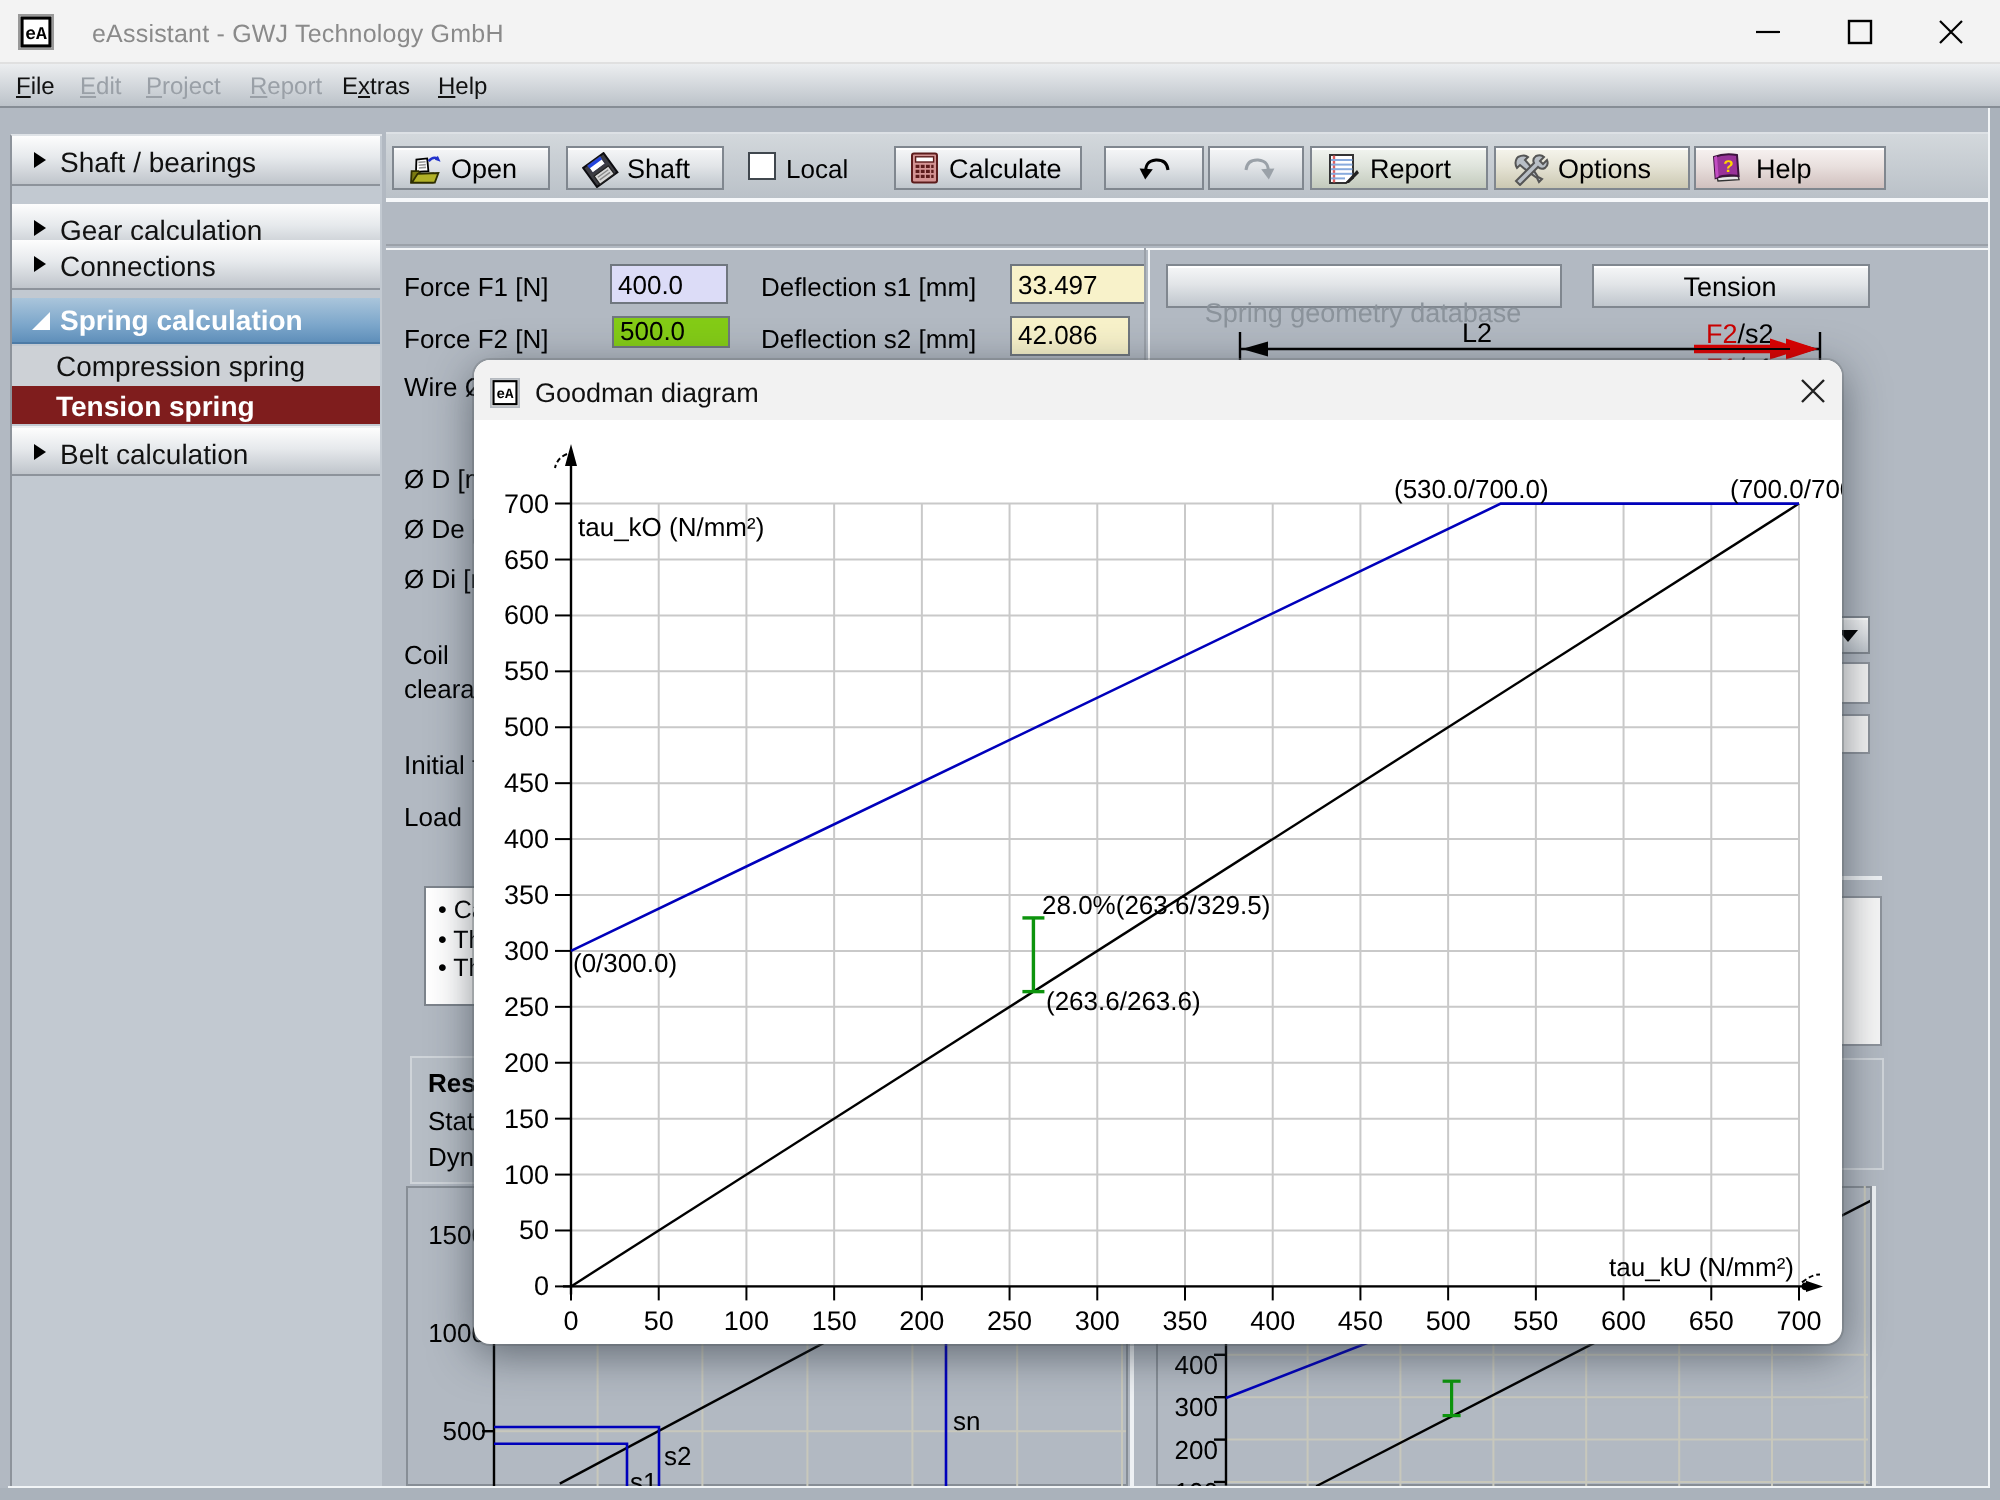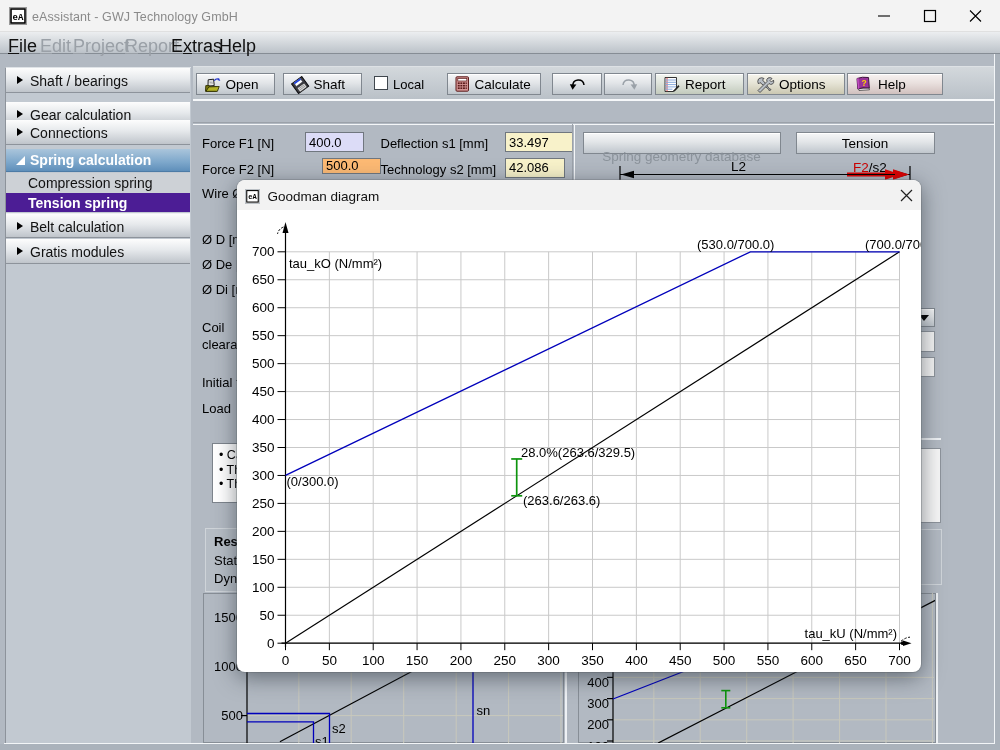--- a/index.html
+++ b/index.html
@@ -1,21 +1,21 @@
 <!DOCTYPE html>
 <html><head><meta charset="utf-8">
 <style>
 * { margin:0; padding:0; box-sizing:border-box; }
 html,body { width:1000px; height:750px; overflow:hidden; }
 #app { position:relative; width:1000px; height:750px; font-family:"Liberation Sans", sans-serif; background:#b2b9c2; overflow:hidden; }
 .abs { position:absolute; }
 #titlebar { left:0; top:0; width:1000px; height:32px; background:#f3f3f3; border-bottom:1px solid #e0e0e0; }
-#titletxt { left:32px; top:10px; font-size:12.5px; color:#8a8a8a; letter-spacing:0.1px; }
+#titletxt { left:46px; top:10px; font-size:12.5px; color:#8a8a8a; letter-spacing:0.1px; }
 #menubar { left:0; top:32px; width:1000px; height:22px; background:linear-gradient(#eceef0, #c3c9cf 85%, #bcc2c9); border-bottom:1px solid #868d95; }
-.menuitem { position:absolute; top:35.5px; font-size:18px; color:#111; }
+.menuitem { position:absolute; top:35.5px; font-size:12px; color:#111; }
 .menudis { color:#9aa0a7; }
 .sideitem { position:absolute; left:6px; width:184px; background:linear-gradient(#fdfdfd, #e6e9ec 45%, #c5cad0 92%, #bfc4ca); border-bottom:1px solid #8d939b; color:#111; font-size:14px; }
 .sideitem .tri { position:absolute; left:11px; top:8px; width:0; height:0; border-left:6px solid #000; border-top:4.5px solid transparent; border-bottom:4.5px solid transparent; }
 .sideitem .lbl { position:absolute; left:24px; top:5px; }
 .btn { position:absolute; background:linear-gradient(#f6f7f8, #e2e5e8 45%, #c6ccd2 90%, #c0c6cc); border:1px solid #80878f; box-shadow:inset 0 1px 0 #fff; color:#000; font-size:13.5px; }
 .btn .ic { position:absolute; left:7px; top:2.5px; }
 input { position:absolute; border:1px solid #70777f; font-family:"Liberation Sans", sans-serif; font-size:13px; padding-left:3px; color:#000; }
 .flabel { position:absolute; font-size:13px; color:#000; white-space:nowrap; }
 #dialog { position:absolute; left:237px; top:180px; width:684px; height:492px; background:#fff; border-radius:8px; box-shadow:0 5px 22px rgba(30,38,48,.55), 0 0 0 1px rgba(120,125,130,.35); }
 #dlgtitle { position:absolute; left:0; top:0; width:684px; height:30px; background:#f2f2f2; border-radius:8px 8px 0 0; }
@@ -59,30 +59,26 @@
     </div>
 <div class="sideitem" style="top:149px;height:23px;background:linear-gradient(#aac5db,#7da7cb 60%,#5f8fba);border-bottom:1px solid #4d7ba6;color:#fff;font-weight:bold;">
   <svg style="position:absolute;left:10px;top:7px;" width="9" height="9" viewBox="0 0 9 9">
         <path d="M9 0 L9 9 L0 9 Z" fill="#fff"></path>
       </svg>
   <span class="lbl" style="top:3px;">Spring calculation</span>
     </div>
 <div class="sideitem" style="top:173px;height:20px;background:#cdd1d6;border-bottom:0;">
       <span class="lbl" style="left:22px;top:2px;">Compression spring</span>
     </div>
-<div class="sideitem" style="top:193px;height:19px;background:#4c1d95;border-bottom:0;color:#fff;font-weight:bold;">
+<div class="sideitem" style="top:193px;height:19px;background:#7f1d1d;border-bottom:0;color:#fff;font-weight:bold;">
       <span class="lbl" style="left:22px;top:1.5px;">Tension spring</span>
     </div>
 <div class="sideitem" style="top:213px;height:25px;border-top:1px solid #eef0f2;">
       <span class="tri"></span>
       <span class="lbl">Belt calculation</span>
-    </div>
-<div class="sideitem" style="top:239px;height:25px;">
-      <span class="tri"></span>
-      <span class="lbl">Gratis modules</span>
     </div>
 
 <div class="abs" style="left:193px;top:66px;width:803px;height:35px;background:linear-gradient(#d3d8dc,#bac1c8);border-top:1px solid #dde1e5;border-bottom:2px solid #f6f8fa;"></div>
 <div class="btn" style="left:195.5px;top:72.5px;width:79px;height:22px;">
       <span class="ic"><svg width="19" height="17" viewBox="0 0 19 17">
           <path d="M4 10 L4.2 3.8 L9.6 3.2 L10.2 9.6 Z" fill="#fff" stroke="#000" stroke-width="0.9"></path>
           <g stroke="#999" stroke-width="0.8">
             <line x1="5.2" y1="5.2" x2="8.8" y2="4.9"></line>
             <line x1="5.3" y1="6.6" x2="8.9" y2="6.3"></line>
             <line x1="5.4" y1="8" x2="9" y2="7.7"></line>
@@ -176,22 +172,22 @@
       <span style="position:absolute;left:30px;top:3px;">Help</span>
     </div>
 
 <div class="abs" style="left:193px;top:122px;width:803px;height:2.5px;border-top:1px solid #9ba1a9;border-bottom:1.5px solid #f4f6f8;"></div>
 
 <div class="flabel" style="left:202px;top:136px;">Force F1 [N]</div>
 <input style="left: 305px; top: 132px; width: 59px; height: 20px; background: rgb(220, 220, 247);" value="400.0" readonly="">
 <div class="flabel" style="left:380.5px;top:136px;">Deflection s1 [mm]</div>
 <input style="left: 505px; top: 132px; width: 68px; height: 20px; background: rgb(248, 242, 202);" value="33.497" readonly="">
 <div class="flabel" style="left:202px;top:161.5px;">Force F2 [N]</div>
-<input style="left: 322px; top: 157.5px; width: 59px; height: 16px; background: #fdba74;" value="500.0" readonly="">
-<div class="flabel" style="left:380.5px;top:161.5px;">Technology s2 [mm]</div>
+<input style="left: 306px; top: 157.5px; width: 59px; height: 16px; background: #84cc16;" value="500.0" readonly="">
+<div class="flabel" style="left:380.5px;top:161.5px;">Deflection s2 [mm]</div>
 <input style="left: 505px; top: 157.5px; width: 60px; height: 20px; background: rgb(248, 242, 202);" value="42.086" readonly="">
 <div class="flabel" style="left:202px;top:186px;">Wire Ø d [mm]</div>
 <div class="flabel" style="left:202px;top:232px;">Ø D [mm]</div>
 <div class="flabel" style="left:202px;top:257px;">Ø De [mm]</div>
 <div class="flabel" style="left:202px;top:282px;">Ø Di [mm]</div>
 <div class="flabel" style="left:202px;top:320px;">Coil</div>
 <div class="flabel" style="left:202px;top:337px;">clearance</div>
 <div class="flabel" style="left:202px;top:375px;">Initial tension</div>
 <div class="flabel" style="left:202px;top:401px;">Load</div>
 

